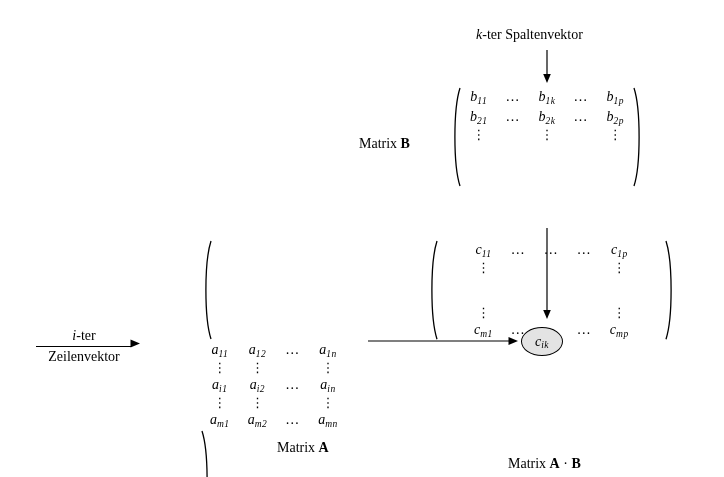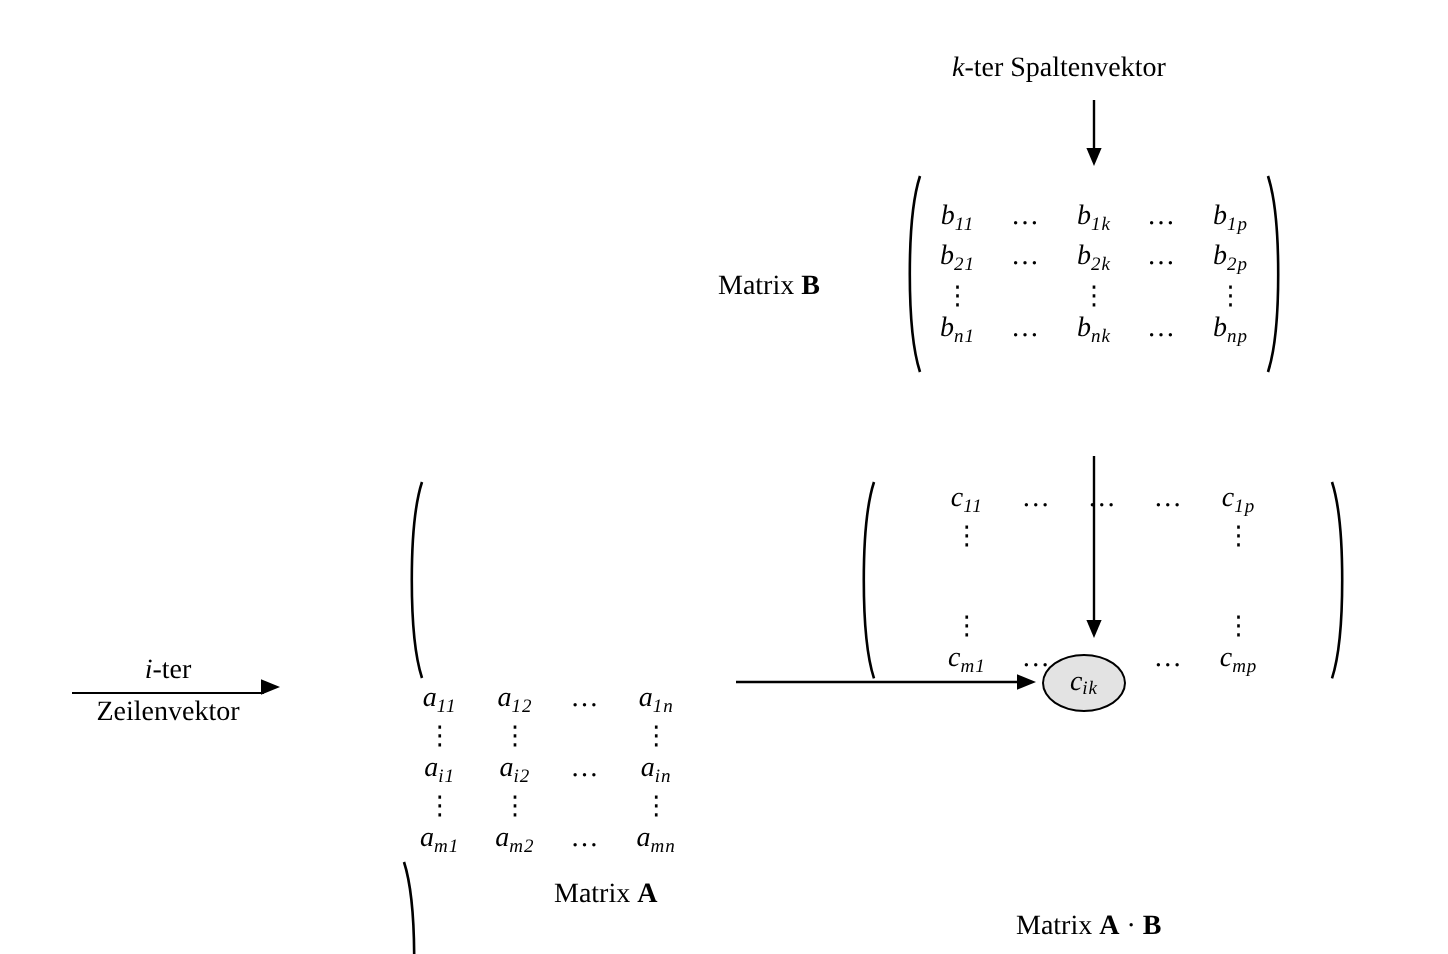--- a/index.html
+++ b/index.html
@@ -27,21 +27,21 @@
     font-family: "Liberation Serif", serif;
     font-size: 14px;
     white-space: nowrap;
   }
   .italic { font-style: italic; }
   .bold { font-weight: bold; }
 
   
   .matrix-wrap {
     display: flex;
-    align-items: center;
+    align-items: flex-start;
     position: absolute;
   }
   .paren {
     position: relative;
     width: 11px;
     align-self: stretch;
   }
   .paren svg { display: block; height: 100%; width: 100%; }
 
   table.mat {
@@ -161,27 +161,20 @@
         <td class="dots"><span>…</span></td>
         <td><span>b</span><sub>2p</sub></td>
       </tr>
       <tr>
         <td class="vdots"><span>⋮</span></td>
         <td class="vdots"><span></span></td>
         <td class="vdots"><span>⋮</span></td>
         <td class="vdots"><span></span></td>
         <td class="vdots"><span>⋮</span></td>
       </tr>
-      <tr>
-        <td><span>b</span><sub>n1</sub></td>
-        <td class="dots"><span>…</span></td>
-        <td><span>b</span><sub>nk</sub></td>
-        <td class="dots"><span>…</span></td>
-        <td><span>b</span><sub>np</sub></td>
-      </tr>
     </tbody>
       </table>
     <div class="paren">
       <svg viewBox="0 0 11 100" preserveAspectRatio="none">
         <path d="M 1 1 C 7.8 22, 7.8 78, 1 99" stroke="#000" stroke-width="1.3" fill="none" vector-effect="non-scaling-stroke"></path>
       </svg>
     </div>
   </div>
 
   <svg class="arrow-svg" style="left:539px; top:228px; width:16px; height:92px;">

